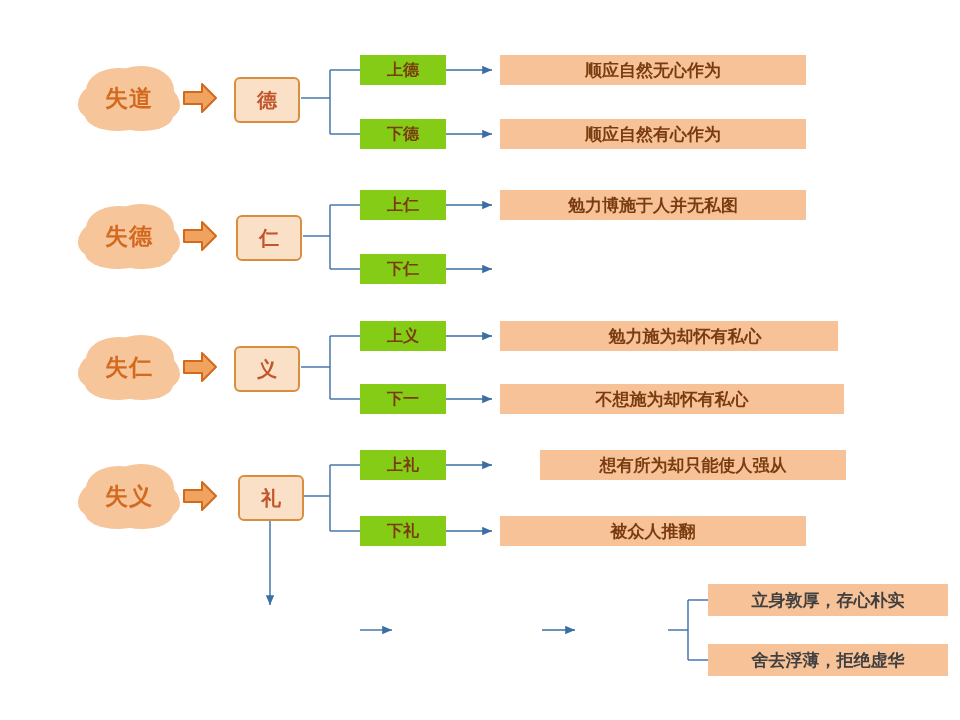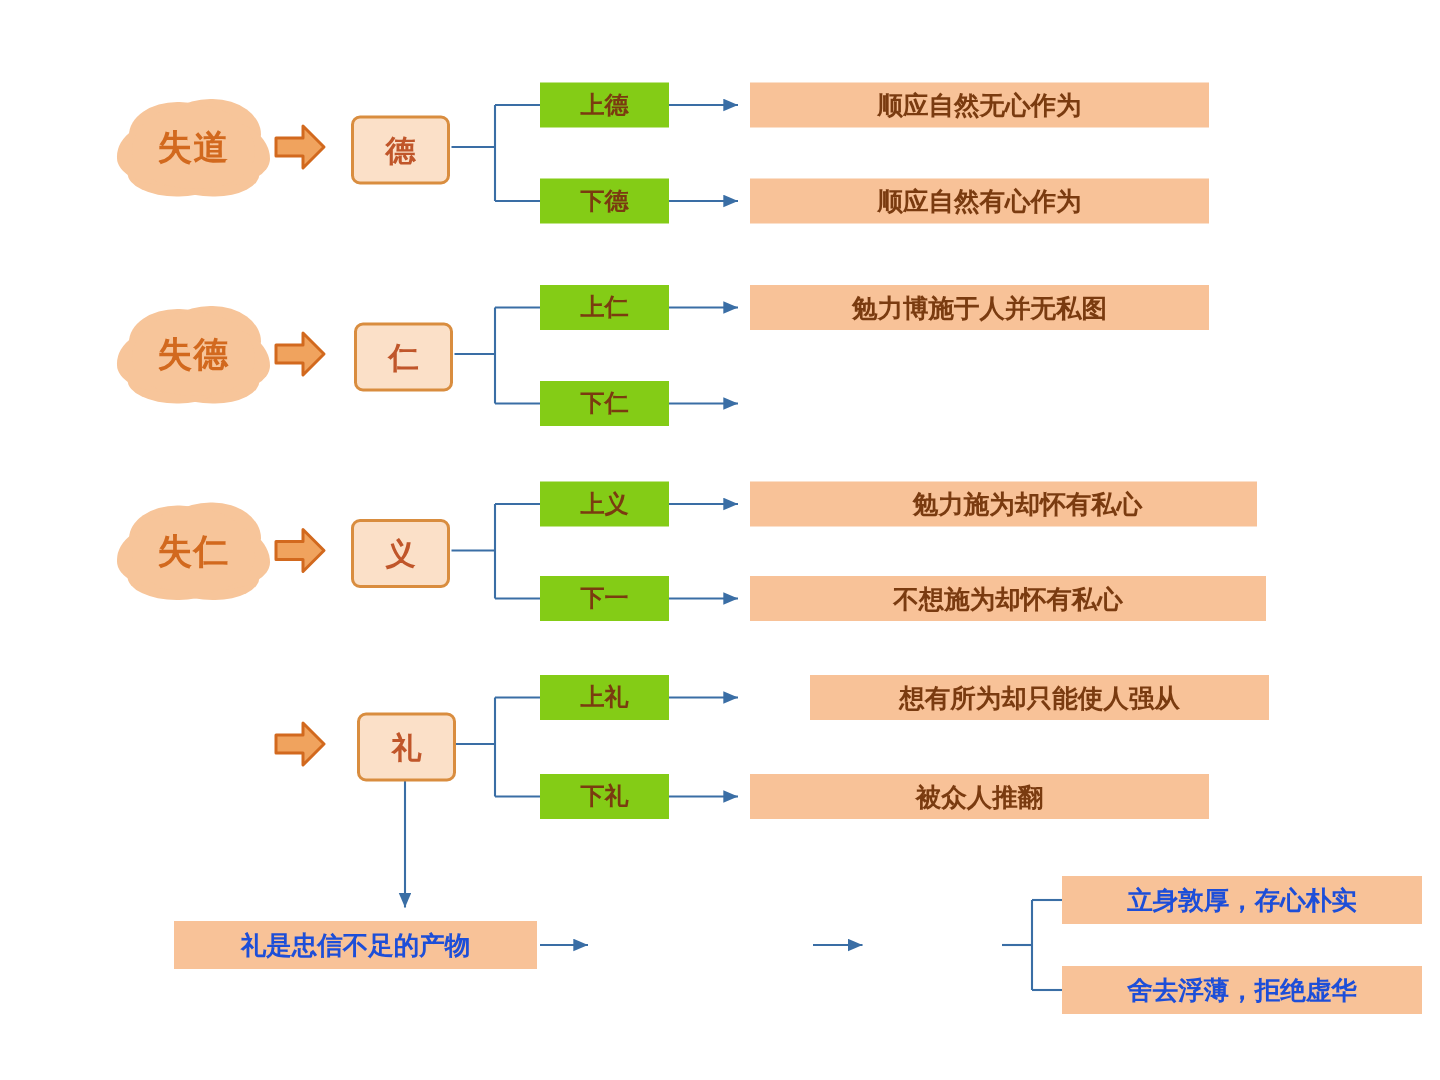--- a/index.html
+++ b/index.html
@@ -88,21 +88,21 @@
     font-weight: bold;
     white-space: nowrap;
   }
   .botbar {
     position: absolute;
     height: 32px;
     background: #f8c298;
     display: flex;
     align-items: center;
     justify-content: center;
-    color: #1d4ed8;
+    color: #404040;
     font-size: 17px;
     font-weight: bold;
     white-space: nowrap;
   }
   svg.lines {
     position: absolute;
     left: 0;
     top: 0;
     width: 960px;
     height: 720px;
@@ -222,20 +222,23 @@
   <div class="subbox" style="left:360px; top:384px;">
     <span>下一</span>
   </div>
   <div class="textbar" style="left:500px; top:321px; width:306px;padding-left:32px;">
     <span>勉力施为却怀有私心</span>
   </div>
   <div class="textbar" style="left:500px; top:384px; width:344px;">
     <span>不想施为却怀有私心</span>
   </div>
 
+  <div class="cloud" style="left:88px; top:468px;">
+    <span>失义</span>
+  </div>
   <div class="arrow-block" style="left:182px; top:479px;">
     <svg width="36" height="34" viewBox="0 0 36 34">
       <path d="M2,11 L20,11 L20,3 L34,17 L20,31 L20,23 L2,23 Z" fill="#f0a35e" stroke="#d2691e" stroke-width="2" stroke-linejoin="round"></path>
     </svg>
   </div>
   <div class="keybox" style="left:238px; top:475px;">
     <span>礼</span>
   </div>
   <div class="subbox" style="left:360px; top:450px;">
     <span>上礼</span>
@@ -243,23 +246,20 @@
   <div class="subbox" style="left:360px; top:516px;">
     <span>下礼</span>
   </div>
   <div class="textbar" style="left:500px; top:450px; width:306px;margin-left:40px;">
     <span>想有所为却只能使人强从</span>
   </div>
   <div class="textbar" style="left:500px; top:516px; width:306px;">
     <span>被众人推翻</span>
   </div>
 
-  <div class="botbar" style="left:116px; top:614px; width:242px;">
-    <span>礼是忠信不足的产物</span>
-  </div>
   <div class="botbar" style="left:708px; top:584px; width:240px;">
     <span>立身敦厚，存心朴实</span>
   </div>
   <div class="botbar" style="left:708px; top:644px; width:240px;">
     <span>舍去浮薄，拒绝虚华</span>
   </div>
 
 </div>
 
 </body></html>

